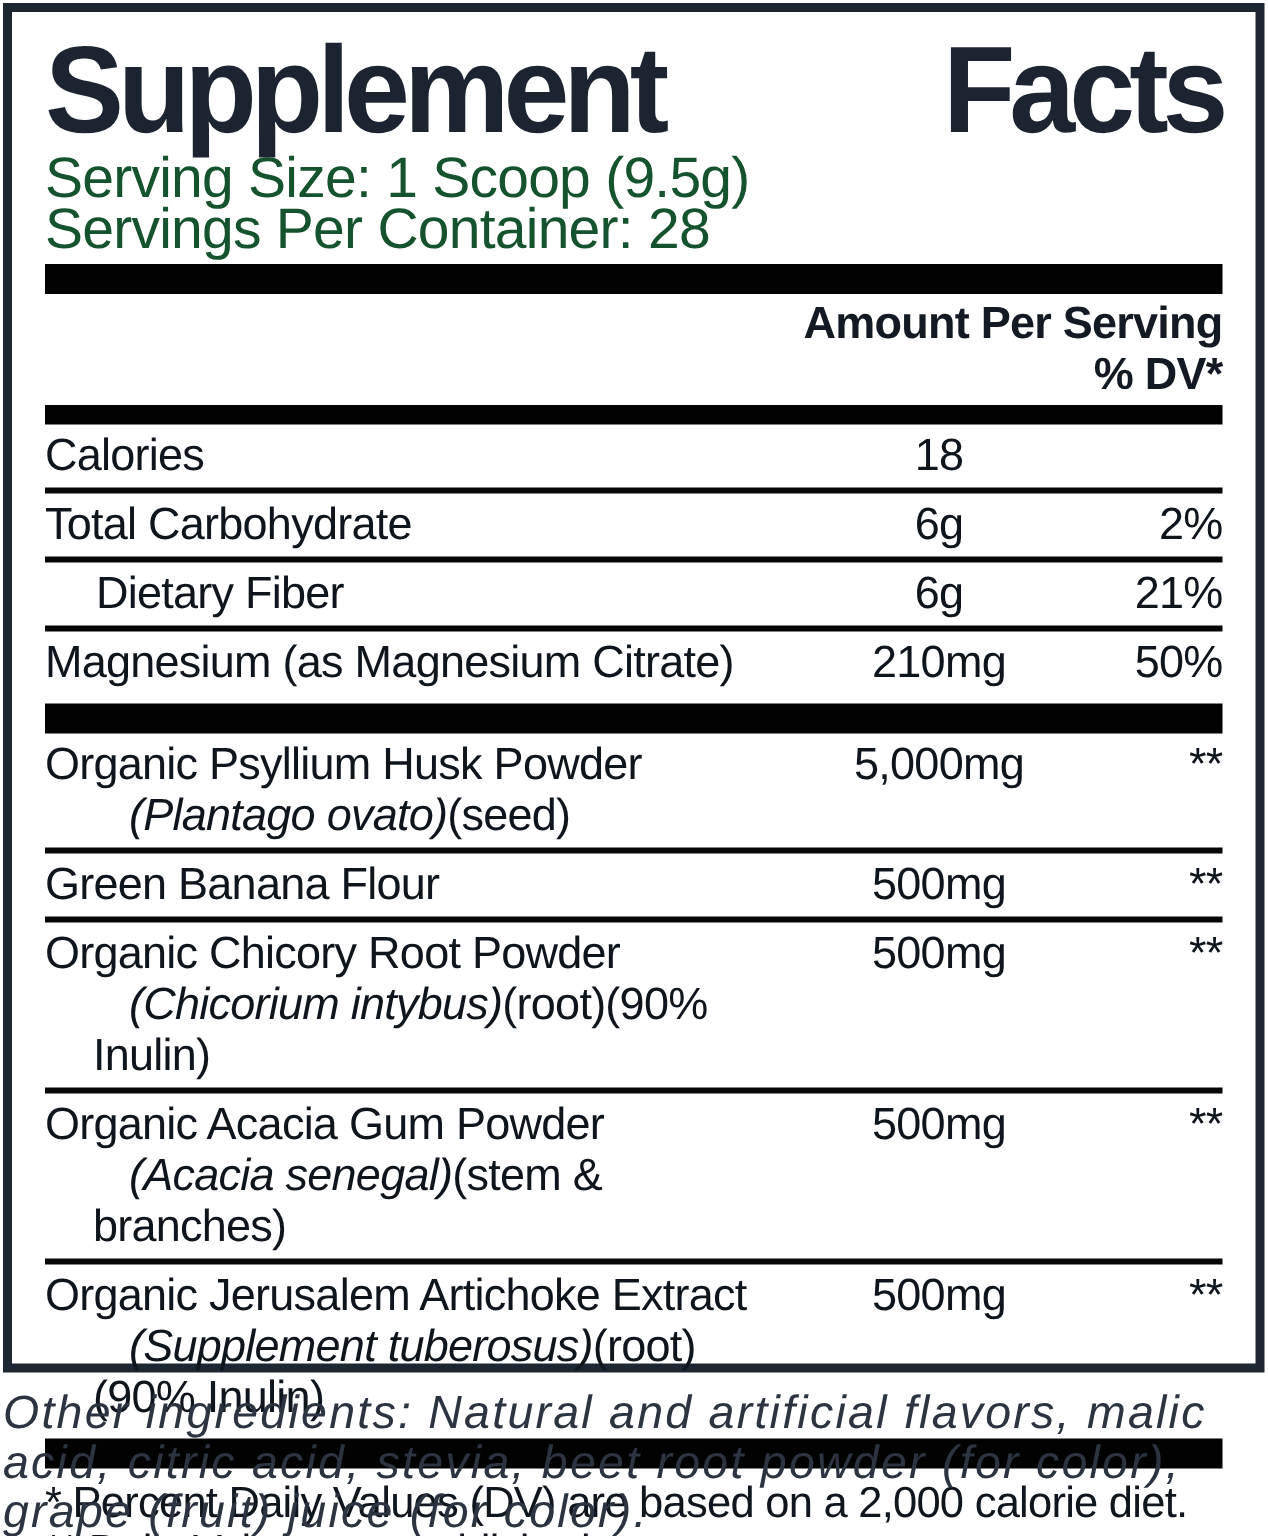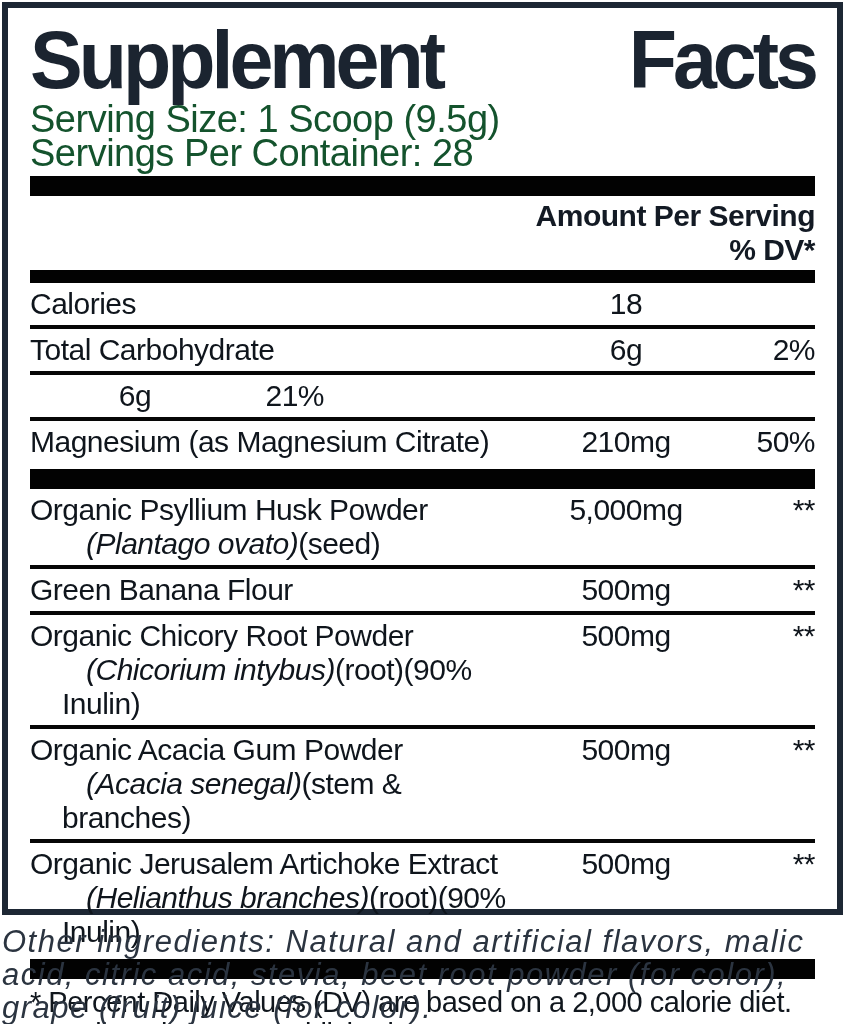--- a/index.html
+++ b/index.html
@@ -124,20 +124,21 @@
       <span class="name">Calories</span>
       <span class="amount">18</span>
       <span class="dv"></span>
     </div>
     <div class="row">
       <span class="name">Total Carbohydrate</span>
       <span class="amount">6g</span>
       <span class="dv">2%</span>
     </div>
     <div class="row">
+      <span class="name indent">Dietary Fiber</span>
       <span class="amount">6g</span>
       <span class="dv">21%</span>
     </div>
     <div class="row">
       <span class="name">Magnesium (as Magnesium Citrate)</span>
       <span class="amount">210mg</span>
       <span class="dv">50%</span>
     </div>
   </div>
 
@@ -169,21 +170,21 @@
       <span class="name">
         <span>Organic Acacia Gum Powder</span>
         <span class="sub-line" style="display:block"><span class="latin">(Acacia senegal)</span><span>(stem &amp; branches)</span></span>
       </span>
       <span class="amount">500mg</span>
       <span class="dv">**</span>
     </div>
     <div class="row">
       <span class="name">
         <span>Organic Jerusalem Artichoke Extract</span>
-        <span class="sub-line" style="display:block"><span class="latin">(Helianthus branches)</span><span>(root)(90% Inulin)</span></span>
+        <span class="sub-line" style="display:block"><span class="latin">(Supplement tuberosus)</span><span>(root)(90% Inulin)</span></span>
       </span>
       <span class="amount">500mg</span>
       <span class="dv">**</span>
     </div>
   </div>
 
   <div class="bar-thick"></div>
 
   <div class="footnotes">
     <div>* Percent Daily Values (DV) are based on a 2,000 calorie diet.</div>

